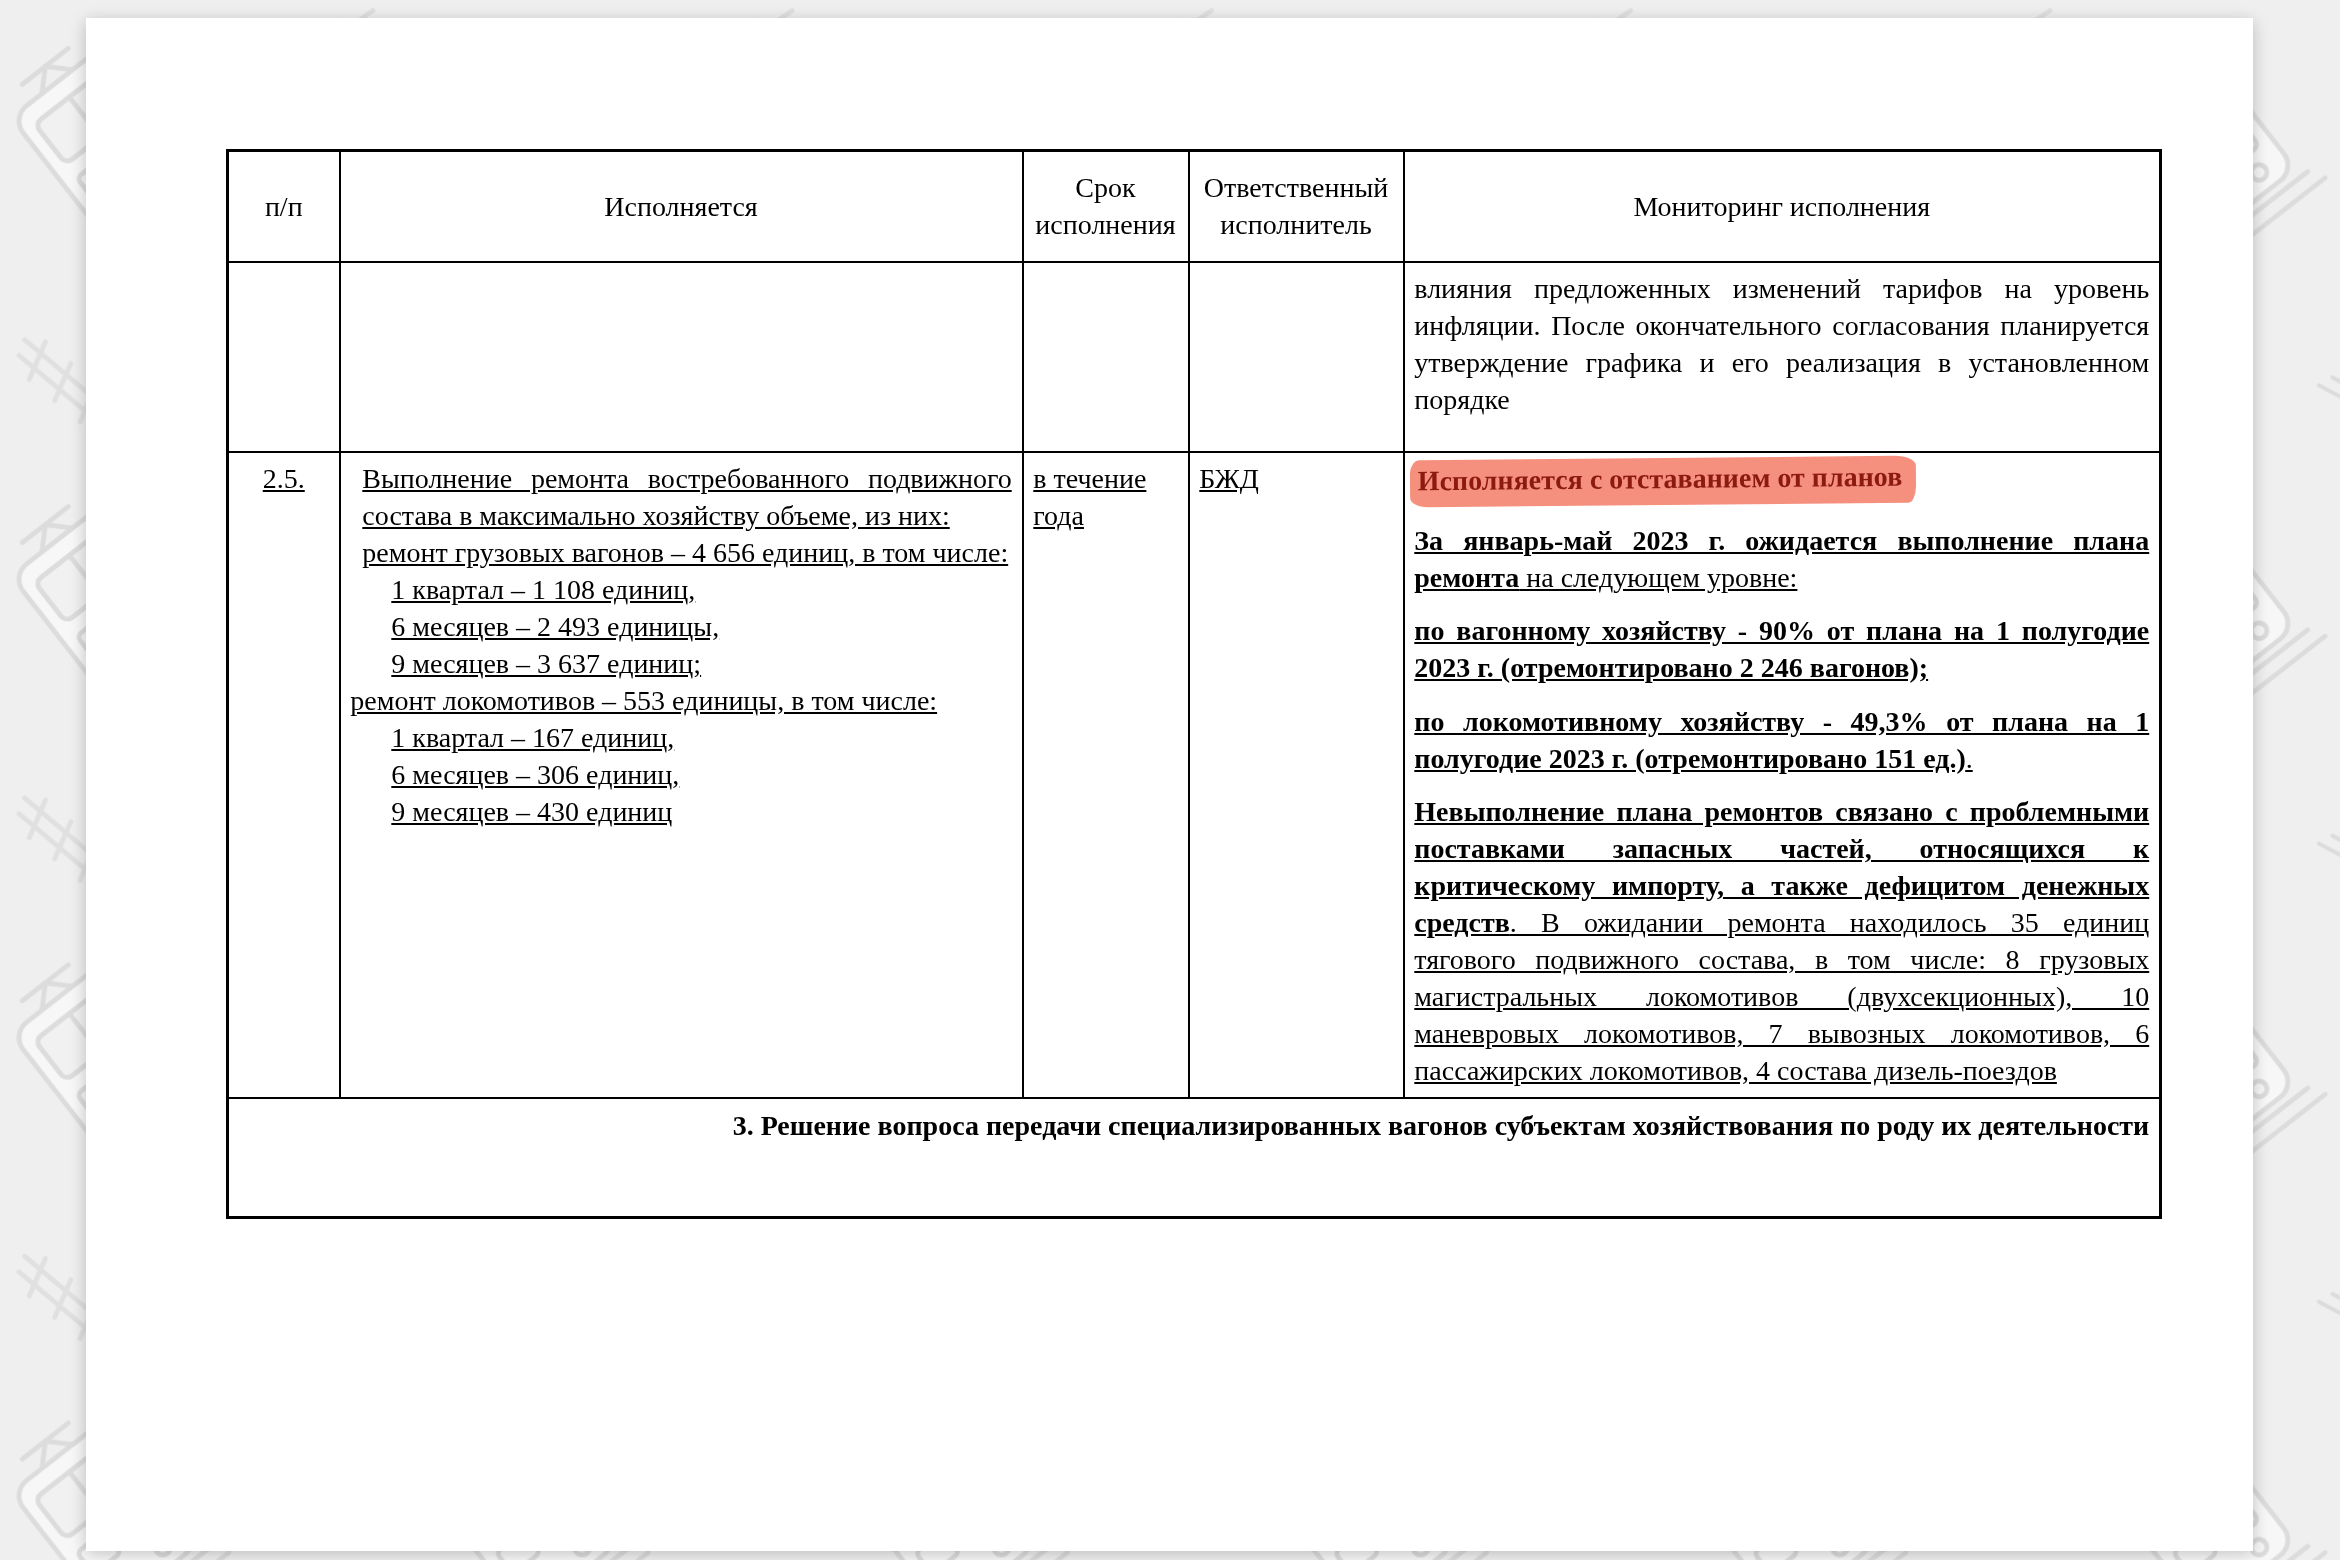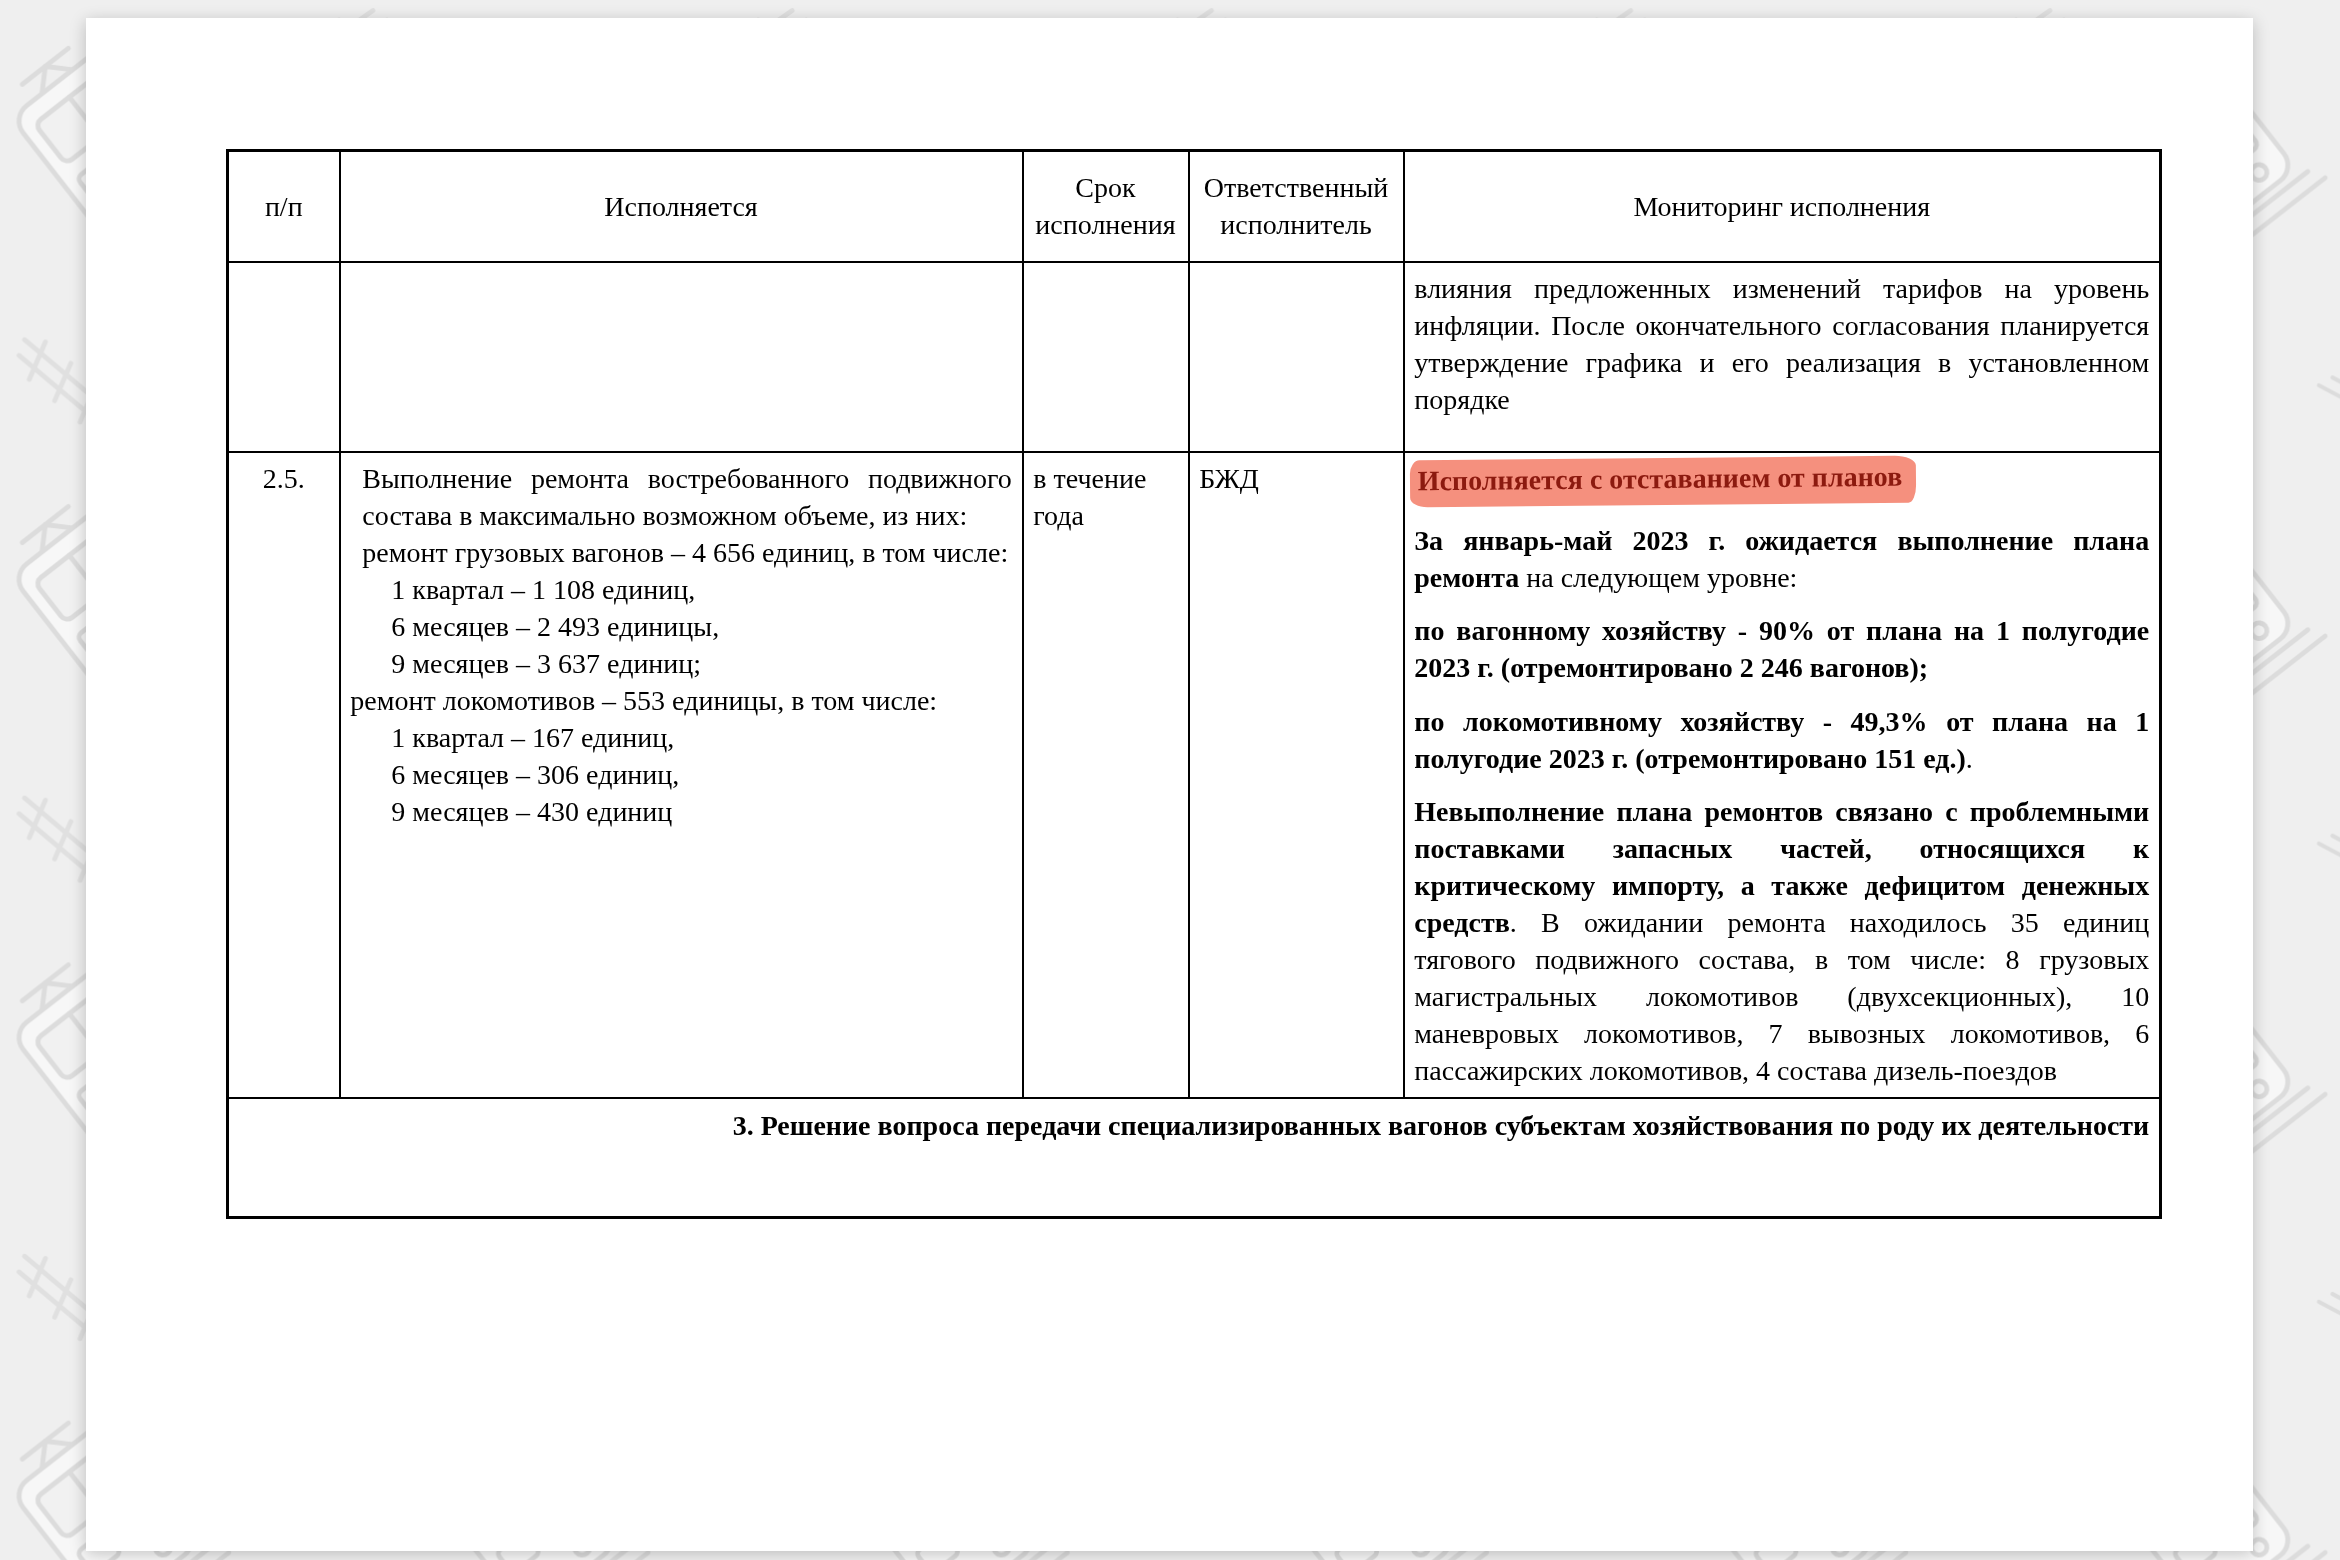--- a/index.html
+++ b/index.html
@@ -41,21 +41,21 @@
     overflow: hidden;
   }
   table.doc-table thead th {
     vertical-align: middle;
     text-align: center;
     font-weight: normal;
     height: 111px;
     padding: 3.9px 5.9px;
   }
   tr.row-continuation td { height: 190px; }
-  tr.row-main td { height: 561px; }
+  tr.row-main td { height: 561px; text-decoration: underline; }
   tr.row-section td { height: 119px; }
   .justify { text-align: justify; margin-left: 12px; }
   .center { }
   .cell-num { text-align: center; padding-top: 9.8px; }
   .cell-name { padding: 9.8px 5.9px 7.8px 7.8px; }
   .cell-term, .cell-exec { padding-top: 9.8px; }
   .cell-monitoring { padding: 9.8px 11.7px 7.8px 9.8px; }
   .cell-monitoring p { margin: 0 0 16.6px 0; }
   .cell-monitoring p:last-child { margin-bottom: 0; }
   .indent { padding-left: 41px; }
@@ -132,21 +132,21 @@
       <tr class="row-continuation">
         <td></td>
         <td></td>
         <td></td>
         <td></td>
         <td class="justify cell-monitoring">влияния предложенных изменений тарифов на уровень инфляции. После окончательного согласования планируется утверждение графика и его реализация в установленном порядке</td>
       </tr>
       <tr class="row-main">
         <td class="cell-num">2.5.</td>
         <td class="cell-name">
-          <div class="justify">Выполнение ремонта востребованного подвижного состава в максимально возможном объеме, из них:</div>
+          <div class="justify">Выполнение ремонта востребованного подвижного состава в максимально хозяйству объеме, из них:</div>
           <div class="justify">ремонт грузовых вагонов – 4 656 единиц, в том числе:</div>
           <div class="indent">1 квартал – 1 108 единиц,</div>
           <div class="indent">6 месяцев – 2 493 единицы,</div>
           <div class="indent">9 месяцев – 3 637 единиц;</div>
           <div>ремонт локомотивов – 553 единицы, в том числе:</div>
           <div class="indent">1 квартал – 167 единиц,</div>
           <div class="indent">6 месяцев – 306 единиц,</div>
           <div class="indent">9 месяцев – 430 единиц</div>
         </td>
         <td class="center cell-term">в течение года</td>

